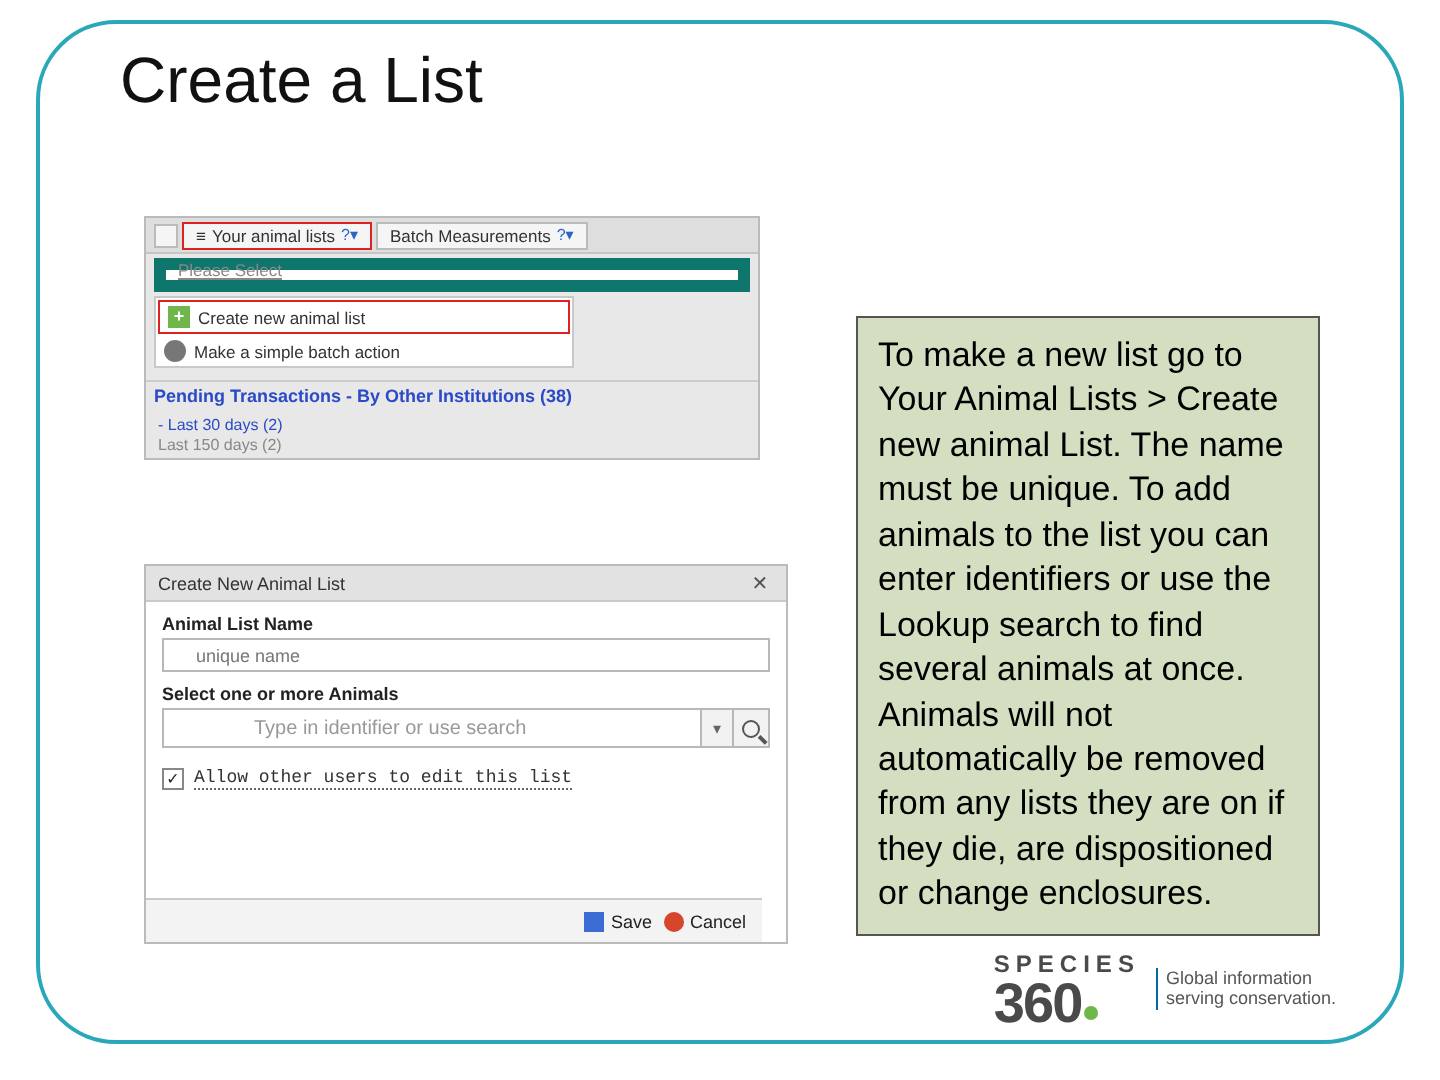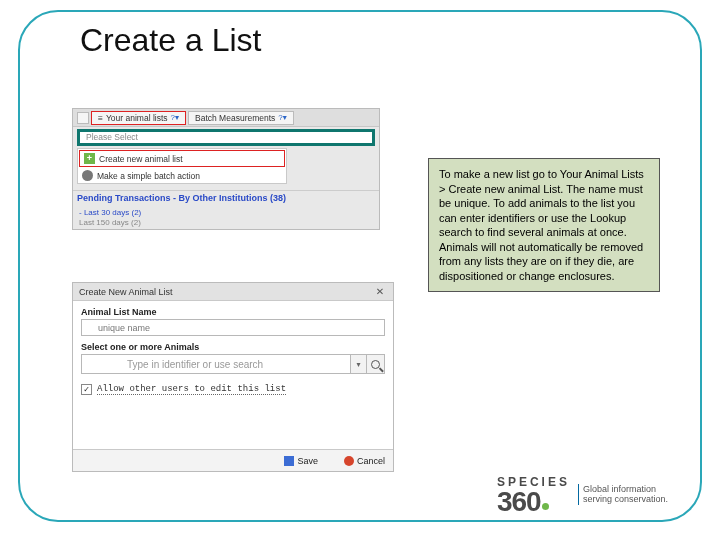--- a/index.html
+++ b/index.html
@@ -12,21 +12,21 @@
   }
   .slide-border {
     position: absolute;
     top: 10px; left: 18px; right: 18px; bottom: 18px;
     border: 2px solid #2aa7b8;
     border-radius: 40px;
     pointer-events: none;
   }
   .title {
     position: absolute;
-    top: 22px; left: 72px;
+    top: 22px; left: 52px;
     font-size: 32px;
     font-weight: 400;
     color: #111;
     background: #fff;
     padding: 0 8px;
   }
 
   
   .shot-top {
     position: absolute;
@@ -45,23 +45,24 @@
   }
   .tb-icon { width: 12px; height: 12px; background: #f5f5f5; border: 1px solid #bbb; display: inline-block; }
   .tb-btn {
     display: inline-flex; align-items: center; gap: 3px;
     padding: 1px 6px; border: 1px solid #bbb; background: #f5f5f5;
     font-size: 8.5px;
   }
   .tb-btn.red { border: 1px solid #d22; }
   .caret { font-size: 8px; color: #2b65c7; }
   .please-row {
-    height: 17px; background: #fff; border: 3px solid #0f766e;
-    margin: 2px 4px 0 4px; display: flex; align-items: flex-start; padding-left: 6px;
+    height: 17px; background: #fff; border: 6px solid #0f766e;
+    margin: 2px 4px 0 4px; display: flex; align-items: flex-end; padding-left: 6px;
     color: #888;
+    text-decoration: underline;
   }
   .menu {
     margin: 2px 4px 0 4px; background: #fff; border: 1px solid #c9c9c9;
     width: 210px;
   }
   .menu-item { display: flex; align-items: center; gap: 4px; padding: 2px 4px; }
   .menu-item.red { border: 1px solid #d22; margin: 1px; }
   .plus-ic { width: 11px; height: 11px; background: #6fb74a; color:#fff; font-weight:bold; font-size:9px; line-height:11px; text-align:center; }
   .gear-ic { width: 11px; height: 11px; background: #777; border-radius:50%; }
   .pending-row {
@@ -102,38 +103,38 @@
   }
   .combo .inp { flex:1; display:flex; align-items:center; padding-left:5px; color:#999; font-size: 10px; margin-left: 40px; }
   .combo .dd { width: 16px; border-left: 1px solid #b8b8b8; background:#f2f2f2; display:flex;align-items:center;justify-content:center; font-size:8px; color:#666;}
   .combo .sr { width: 18px; border-left: 1px solid #b8b8b8; background:#f2f2f2; display:flex;align-items:center;justify-content:center;}
   .mag { width:9px;height:9px;border:1.5px solid #555;border-radius:50%;position:relative;}
   .mag::after{content:"";position:absolute;width:5px;height:1.5px;background:#555;left:7px;top:8px;transform:rotate(45deg);}
   .chk-row { display:flex;align-items:center;gap:5px; padding: 10px 8px; font-size:9px; color:#333; }
   .chk { width:11px;height:11px;border:1px solid #888;background:#fff;display:flex;align-items:center;justify-content:center;font-size:8px;color:#222;}
   .dash-underline { border-bottom: 1px dotted #666; font-family: Liberation Mono, monospace; }
   .dlg-footer {
-    position:absolute; bottom:0; left:0; right:0;
+    position:absolute; bottom:0; left:0; right:12px;
     height:22px; border-top:1px solid #c9c9c9;
-    display:flex; align-items:center; justify-content:flex-end; gap:26px;
+    display:flex; align-items:center; justify-content:flex-end; gap:6px;
     padding-right:8px; background:#f3f3f3;text-align:right;
   }
   .fbtn { display:flex;align-items:center;gap:3px; font-size:9px; color:#222; }
   .save-ic{width:10px;height:10px;background:#3b6cd4;}
   .cancel-ic{width:10px;height:10px;background:#d6452c;border-radius:50%;}
 
   
   .explain {
     position: absolute;
     top: 158px; left: 428px;
     width: 232px;
     background: #d3dfc0;
     border: 1px solid #555;
     padding: 8px 10px;
-    font-size: 11px;
+    font-size: 17px;
     line-height: 1.32;
     color: #000;
   }
 
   
   .logo-area {
     position: absolute;
     bottom: 26px; right: 52px;
     display: flex; align-items: center; gap: 8px;
   }

